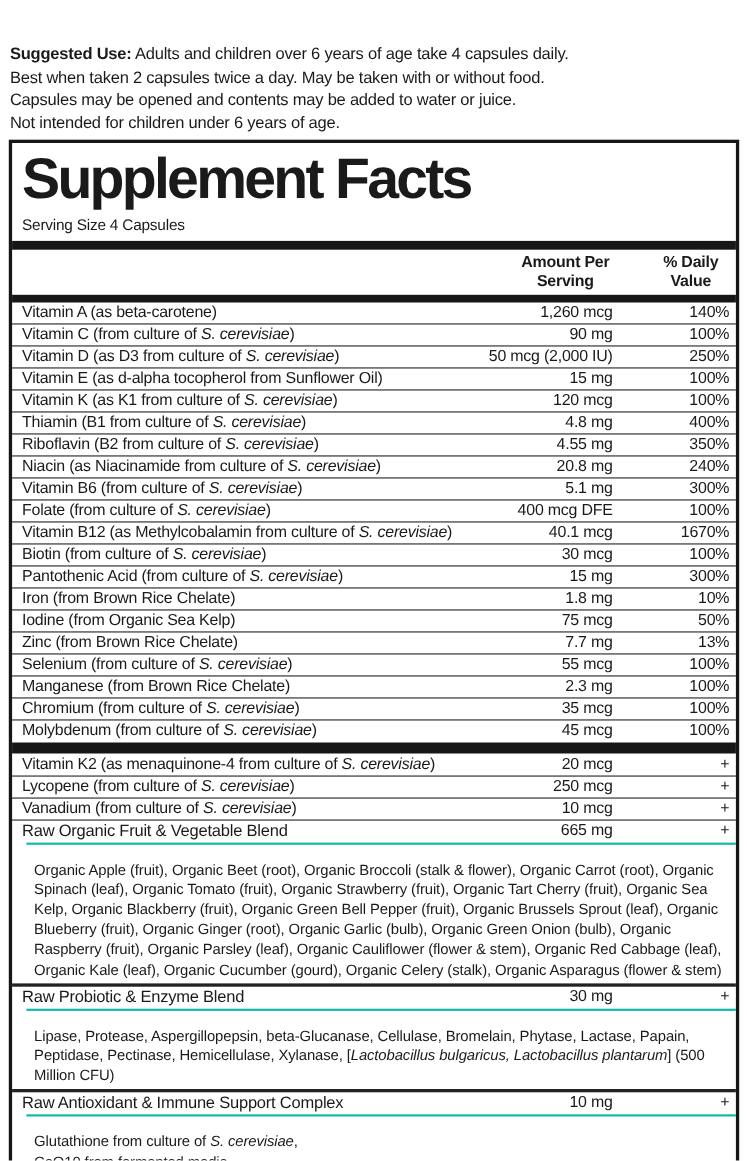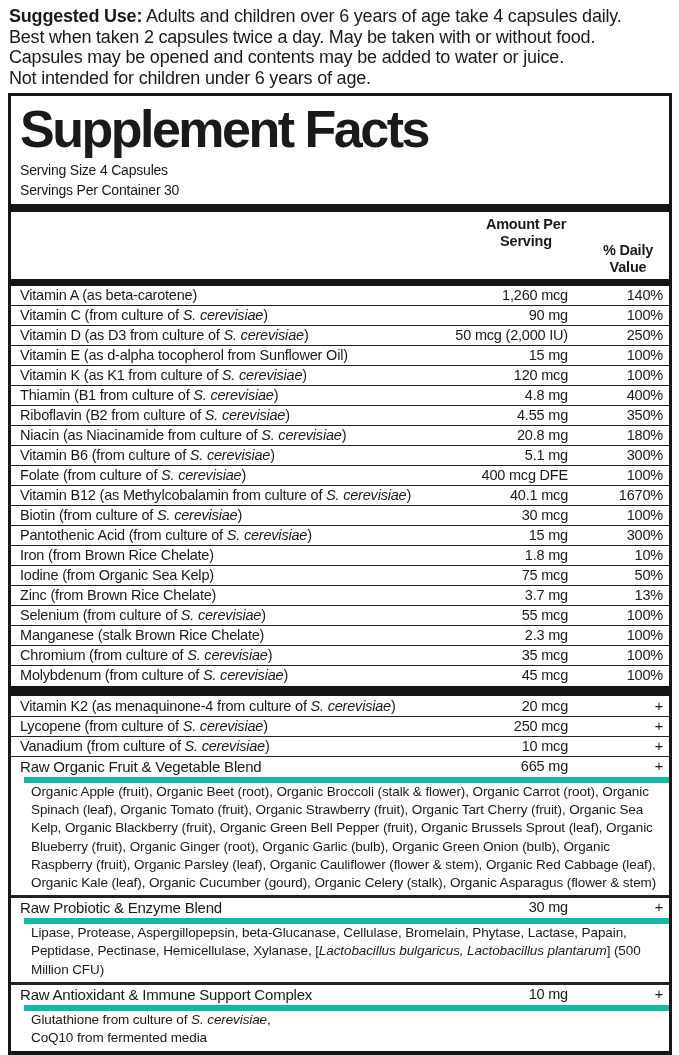--- a/index.html
+++ b/index.html
@@ -7,22 +7,22 @@
   body {
     width: 679px; height: 1055px; overflow: hidden;
     font-family: "Liberation Sans", sans-serif;
     color: #1a1a1a;
     padding: 6px 7px 0 8px;
   }
   i { font-style: italic; }
 
   
   .suggested {
-    font-size: 18px; line-height: 20.5px; letter-spacing: -0.2px;
-    margin-bottom: 5px; padding-left: 1px;
+    font-size: 15px; line-height: 20.5px; letter-spacing: -0.2px;
+    margin-bottom: 5px; padding-left: 1px; margin-top: 34px;
   }
   .suggested b { font-weight: bold; }
 
   
   .panel {
     border: 3px solid #161616;
     background: #ffffff;
   }
   .panel-title {
     font-size: 52px; line-height: 58px; font-weight: bold;
@@ -30,86 +30,85 @@
   }
   .serving { font-size: 14px; line-height: 19.5px; padding: 3px 8px 4px 9px; letter-spacing: -0.2px; }
 
   .bar { background: #161616; }
   .bar-8 { height: 8px; }
   .bar-7 { height: 7px; }
   .bar-thick { height: 10px; margin: 1px 0; }
 
   .colhead {
     display: flex; justify-content: flex-end; align-items: flex-start;
-    padding: 4px 8px 3px 0; gap: 8px;
+    padding: 4px 8px 3px 0; gap: 20px;
   }
   .colhead .ch { font-weight: bold; font-size: 14.5px; line-height: 17px; text-align: center; letter-spacing: -0.2px; }
   .ch-amount { width: 122px; }
-  .ch-dv { width: 66px; margin-top: 26px; }
+  .ch-dv { width: 66px; }
 
   
   .frow {
     position: relative;
     border-top: 1.5px solid #222222;
     padding: 2px 6px 1.5px 9px;
     font-size: 14.5px; line-height: 15.5px; letter-spacing: -0.2px;
     min-height: 19px;
   }
   .rows > .frow:first-child, .bar + .frow { border-top: none; }
   .sub + .frow { border-top-width: 3px; }
   .frow .rname { white-space: nowrap; }
   .frow.bold .rname { font-weight: normal; font-size: 15px; }
-  .frow .ramount { position: absolute; right: 101px; top: 2px; white-space: nowrap; }
+  .frow .ramount { position: absolute; right: 112px; top: 2px; white-space: nowrap; }
   .frow .rdv { position: absolute; right: 6px; top: 2px; }
 
   .sub {
-    border-top: 6px solid #14b8a6;
+    border-top: 2px solid #14b8a6;
     margin-left: 13px;
-    padding: 0 8px 3px 7px;
+    padding: 14px 8px 3px 7px;
     font-size: 13.5px; line-height: 18.2px; letter-spacing: -0.1px;
   }
 
   .footnote { font-size: 13px; line-height: 16px; padding: 3px 8px 5px 8px; letter-spacing: -0.1px; }
 </style>
 </head>
 <body>
 
 <div class="suggested"><b>Suggested Use:</b><span> Adults and children over 6 years of age take 4 capsules daily.<br>Best when taken 2 capsules twice a day. May be taken with or without food.<br>Capsules may be opened and contents may be added to water or juice.<br>Not intended for children under 6 years of age.</span></div>
 
 <div class="panel">
   <div class="panel-title">Supplement Facts</div>
   <div class="serving">
     <div>Serving Size 4 Capsules</div>
-    <div>Servings Per Container 30</div>
   </div>
   <div class="bar bar-8"></div>
   <div class="colhead">
     <div class="ch ch-amount">Amount Per<br>Serving</div>
     <div class="ch ch-dv">% Daily<br>Value</div>
   </div>
   <div class="bar bar-7"></div>
   <div class="rows">
       <div class="frow"><span class="rname">Vitamin A (as beta-carotene)</span><span class="ramount">1,260 mcg</span><span class="rdv">140%</span></div>
       <div class="frow"><span class="rname">Vitamin C (from culture of <i>S. cerevisiae</i>)</span><span class="ramount">90 mg</span><span class="rdv">100%</span></div>
       <div class="frow"><span class="rname">Vitamin D (as D3 from culture of <i>S. cerevisiae</i>)</span><span class="ramount">50 mcg (2,000 IU)</span><span class="rdv">250%</span></div>
       <div class="frow"><span class="rname">Vitamin E (as d-alpha tocopherol from Sunflower Oil)</span><span class="ramount">15 mg</span><span class="rdv">100%</span></div>
       <div class="frow"><span class="rname">Vitamin K (as K1 from culture of <i>S. cerevisiae</i>)</span><span class="ramount">120 mcg</span><span class="rdv">100%</span></div>
       <div class="frow"><span class="rname">Thiamin (B1 from culture of <i>S. cerevisiae</i>)</span><span class="ramount">4.8 mg</span><span class="rdv">400%</span></div>
       <div class="frow"><span class="rname">Riboflavin (B2 from culture of <i>S. cerevisiae</i>)</span><span class="ramount">4.55 mg</span><span class="rdv">350%</span></div>
-      <div class="frow"><span class="rname">Niacin (as Niacinamide from culture of <i>S. cerevisiae</i>)</span><span class="ramount">20.8 mg</span><span class="rdv">180%</span></div>
+      <div class="frow"><span class="rname">Niacin (as Niacinamide from culture of <i>S. cerevisiae</i>)</span><span class="ramount">20.8 mg</span><span class="rdv">240%</span></div>
       <div class="frow"><span class="rname">Vitamin B6 (from culture of <i>S. cerevisiae</i>)</span><span class="ramount">5.1 mg</span><span class="rdv">300%</span></div>
       <div class="frow"><span class="rname">Folate (from culture of <i>S. cerevisiae</i>)</span><span class="ramount">400 mcg DFE</span><span class="rdv">100%</span></div>
       <div class="frow"><span class="rname">Vitamin B12 (as Methylcobalamin from culture of <i>S. cerevisiae</i>)</span><span class="ramount">40.1 mcg</span><span class="rdv">1670%</span></div>
       <div class="frow"><span class="rname">Biotin (from culture of <i>S. cerevisiae</i>)</span><span class="ramount">30 mcg</span><span class="rdv">100%</span></div>
       <div class="frow"><span class="rname">Pantothenic Acid (from culture of <i>S. cerevisiae</i>)</span><span class="ramount">15 mg</span><span class="rdv">300%</span></div>
       <div class="frow"><span class="rname">Iron (from Brown Rice Chelate)</span><span class="ramount">1.8 mg</span><span class="rdv">10%</span></div>
       <div class="frow"><span class="rname">Iodine (from Organic Sea Kelp)</span><span class="ramount">75 mcg</span><span class="rdv">50%</span></div>
-      <div class="frow"><span class="rname">Zinc (from Brown Rice Chelate)</span><span class="ramount">3.7 mg</span><span class="rdv">13%</span></div>
+      <div class="frow"><span class="rname">Zinc (from Brown Rice Chelate)</span><span class="ramount">7.7 mg</span><span class="rdv">13%</span></div>
       <div class="frow"><span class="rname">Selenium (from culture of <i>S. cerevisiae</i>)</span><span class="ramount">55 mcg</span><span class="rdv">100%</span></div>
-      <div class="frow"><span class="rname">Manganese (stalk Brown Rice Chelate)</span><span class="ramount">2.3 mg</span><span class="rdv">100%</span></div>
+      <div class="frow"><span class="rname">Manganese (from Brown Rice Chelate)</span><span class="ramount">2.3 mg</span><span class="rdv">100%</span></div>
       <div class="frow"><span class="rname">Chromium (from culture of <i>S. cerevisiae</i>)</span><span class="ramount">35 mcg</span><span class="rdv">100%</span></div>
       <div class="frow"><span class="rname">Molybdenum (from culture of <i>S. cerevisiae</i>)</span><span class="ramount">45 mcg</span><span class="rdv">100%</span></div>
       <div class="bar bar-thick"></div>
       <div class="frow"><span class="rname">Vitamin K2 (as menaquinone-4 from culture of <i>S. cerevisiae</i>)</span><span class="ramount">20 mcg</span><span class="rdv">+</span></div>
       <div class="frow"><span class="rname">Lycopene (from culture of <i>S. cerevisiae</i>)</span><span class="ramount">250 mcg</span><span class="rdv">+</span></div>
       <div class="frow"><span class="rname">Vanadium (from culture of <i>S. cerevisiae</i>)</span><span class="ramount">10 mcg</span><span class="rdv">+</span></div>
       <div class="frow bold"><span class="rname">Raw Organic Fruit &amp; Vegetable Blend</span><span class="ramount">665 mg</span><span class="rdv">+</span></div>
       <div class="sub">Organic Apple (fruit), Organic Beet (root), Organic Broccoli (stalk &amp; flower), Organic Carrot (root), Organic Spinach (leaf), Organic Tomato (fruit), Organic Strawberry (fruit), Organic Tart Cherry (fruit), Organic Sea Kelp, Organic Blackberry (fruit), Organic Green Bell Pepper (fruit), Organic Brussels Sprout (leaf), Organic Blueberry (fruit), Organic Ginger (root), Organic Garlic (bulb), Organic Green Onion (bulb), Organic Raspberry (fruit), Organic Parsley (leaf), Organic Cauliflower (flower &amp; stem), Organic Red Cabbage (leaf), Organic Kale (leaf), Organic Cucumber (gourd), Organic Celery (stalk), Organic Asparagus (flower &amp; stem)</div>
       <div class="frow bold"><span class="rname">Raw Probiotic &amp; Enzyme Blend</span><span class="ramount">30 mg</span><span class="rdv">+</span></div>
       <div class="sub">Lipase, Protease, Aspergillopepsin, beta-Glucanase, Cellulase, Bromelain, Phytase, Lactase, Papain, Peptidase, Pectinase, Hemicellulase, Xylanase, [<i>Lactobacillus bulgaricus, Lactobacillus plantarum</i>] (500 Million CFU)</div>

